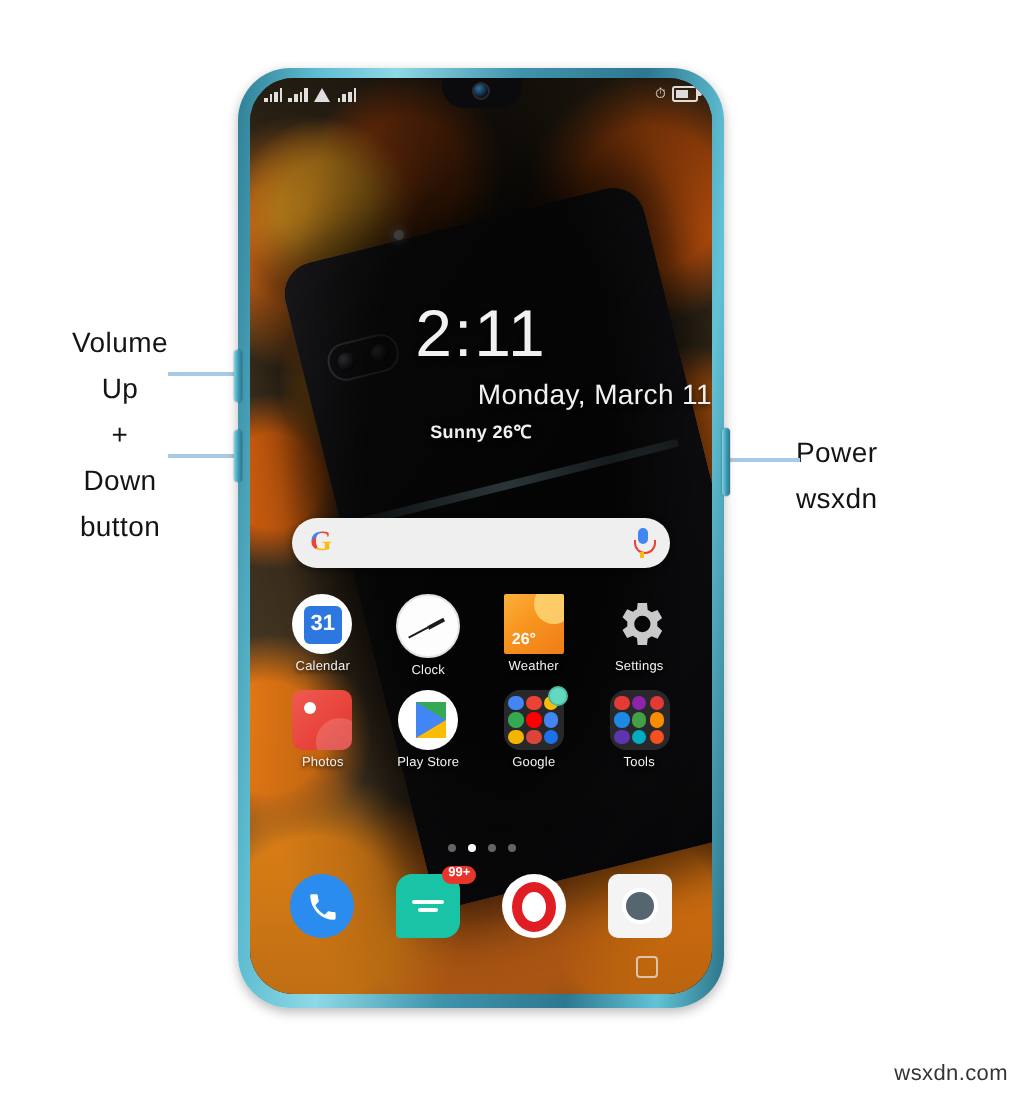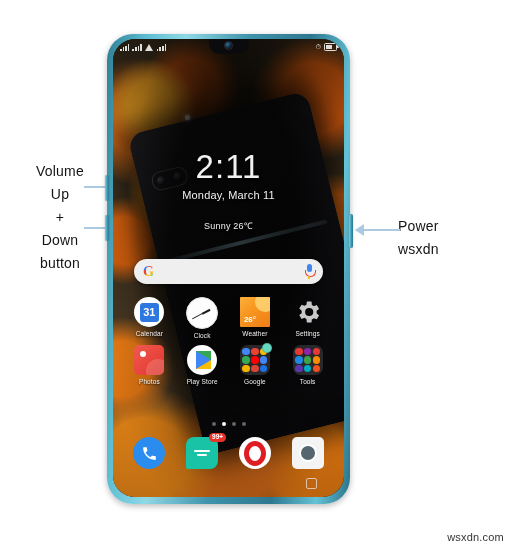--- a/index.html
+++ b/index.html
@@ -35,21 +35,21 @@
   }
   .arrow.right .head{ right:-1px; border-left:9px solid #aac9e2; }
   .arrow.left  .head{ left:-1px;  border-right:9px solid #aac9e2; }
 
   #arrow-vol-up{ left:84px; top:181px; width:42px; }
   #arrow-vol-down{ left:84px; top:222px; width:42px; }
   #arrow-power{ left:356px; top:224px; width:44px; }
 
   
   #phone{
-    position:absolute;left:107px;top:34px;width:243px;height:470px;
+    position:absolute;left:119px;top:34px;width:243px;height:470px;
     border-radius:26px;
     background:linear-gradient(95deg,#2f7f96 0%,#5ebdd2 14%,#8fd8e6 28%,#3f93ab 50%,#2d7890 72%,#63c2d6 88%,#2b7287 100%);
     box-shadow:0 2px 6px rgba(0,0,0,.28);
     padding:5px 6px 7px 6px;
     box-sizing:border-box;
   }
   #screen{
     position:relative;width:100%;height:100%;
     border-radius:22px;overflow:hidden;
     background:#120c08;
@@ -140,22 +140,22 @@
   .batt{width:11px;height:6px;border:1px solid #ededed;border-radius:1.5px;position:relative;}
   .batt::after{content:"";position:absolute;right:-2.5px;top:1.3px;width:1.5px;height:2.4px;background:#ededed;border-radius:0 1px 1px 0;}
   .batt i{position:absolute;left:1px;top:1px;bottom:1px;width:55%;background:#ededed;display:block;}
 
   
   #clockwidget{
     position:absolute;left:0;right:0;top:110px;text-align:center;z-index:5;
     color:#f1f1f1;text-shadow:0 1px 3px rgba(0,0,0,.85);
   }
   #clock-time{font-size:33px;font-weight:300;letter-spacing:1px;line-height:36px;}
-  #clock-date{font-size:11px;margin-top:4px;letter-spacing:.2px;}
-  #clock-weather{font-size:9px;margin-top:18px;letter-spacing:.2px;}
+  #clock-date{font-size:14px;margin-top:4px;letter-spacing:.2px;text-align:right;}
+  #clock-weather{font-size:9px;margin-top:4px;letter-spacing:.2px;font-weight:bold;}
 
   
   #searchbar{
     position:absolute;left:21px;right:21px;top:220px;height:25px;
     background:#efeff0;border-radius:14px;z-index:5;
     display:flex;align-items:center;justify-content:space-between;
     padding:0 9px;box-sizing:border-box;
     box-shadow:0 1px 3px rgba(0,0,0,.4);
   }
   #g-logo{font-size:14px;font-weight:bold;line-height:1;

